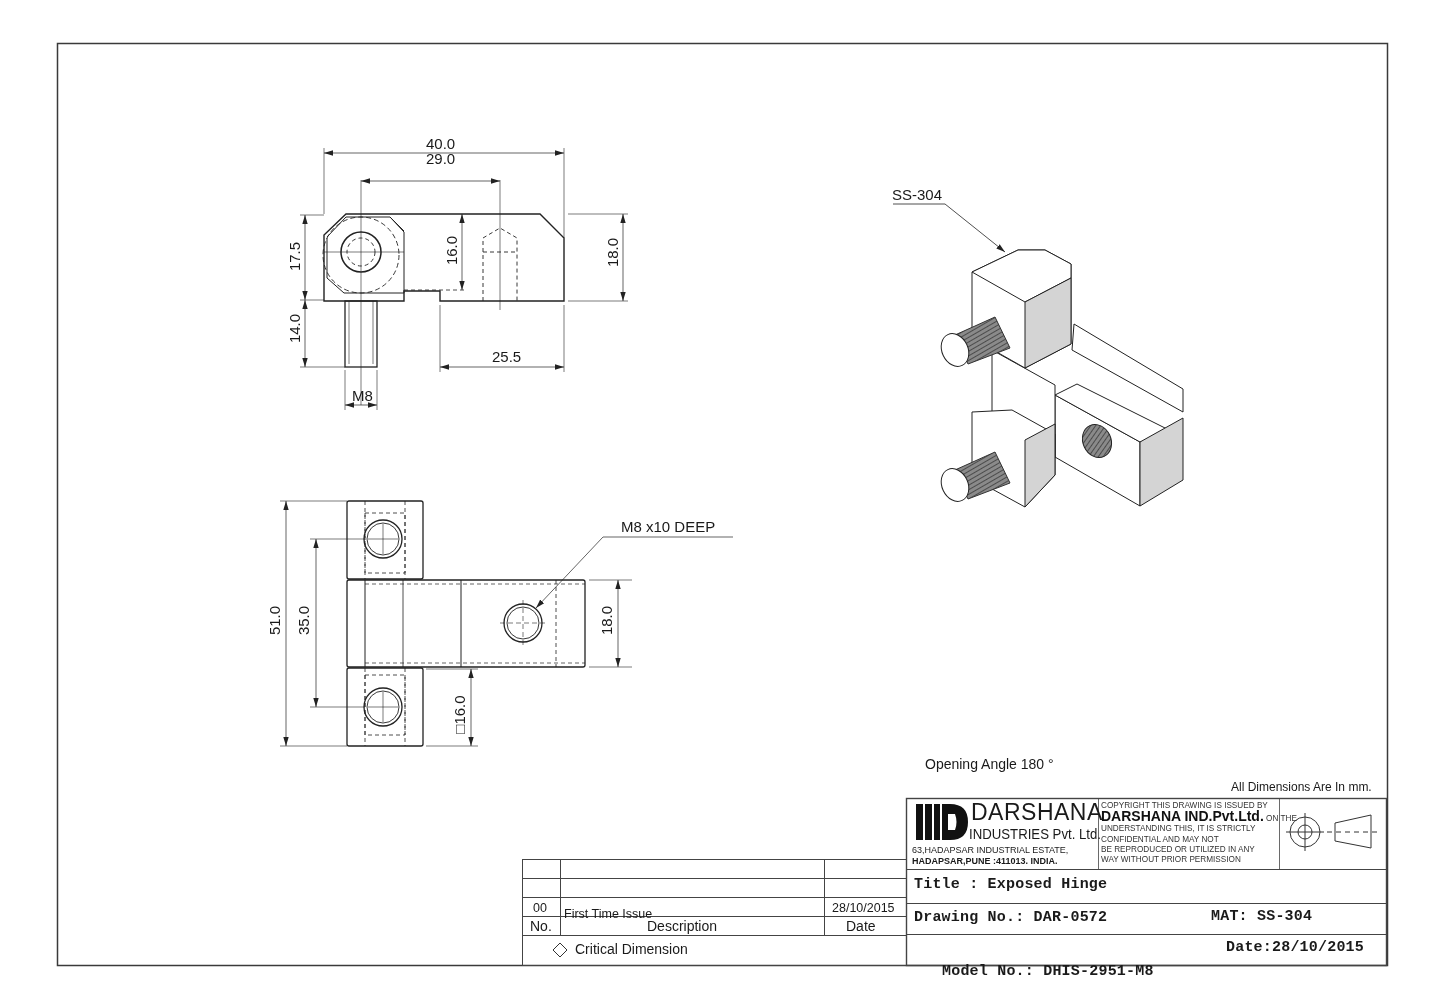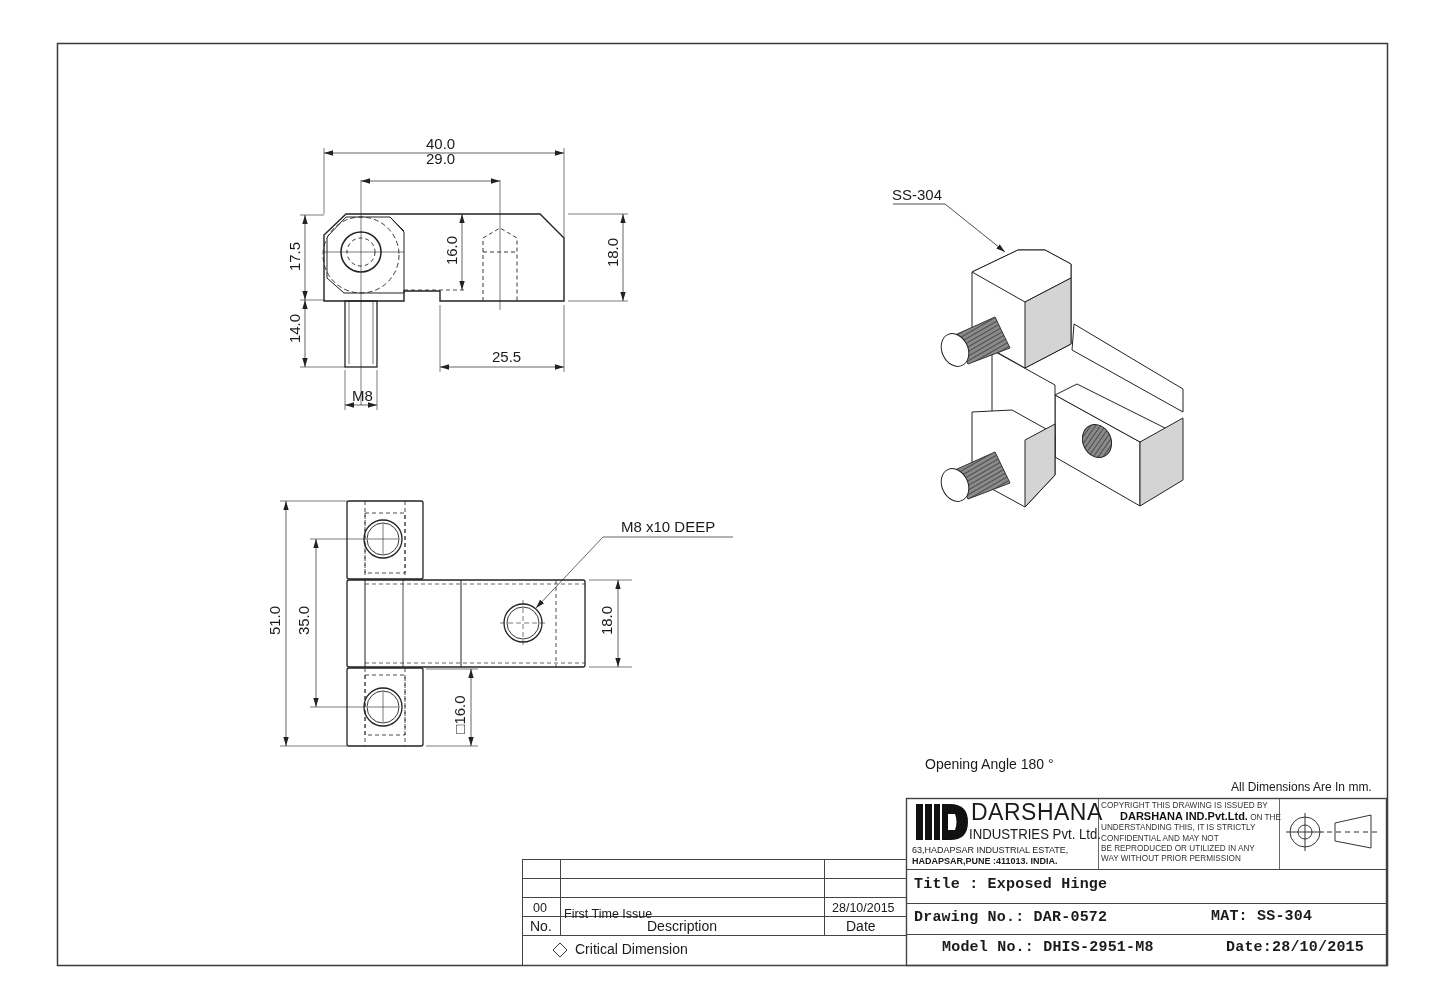--- a/index.html
+++ b/index.html
@@ -4,21 +4,21 @@
 <style>
   html, body { margin:0; padding:0; background:#ffffff; }
   body { width:1445px; height:1008px; position:relative; overflow:hidden; font-family:"Liberation Sans", sans-serif; color:#1a1a1a; }
   svg.drawing { position:absolute; left:0; top:0; }
   .t { position:absolute; white-space:nowrap; }
   .dimtext { font-size:15px; }
   .rot { transform-origin:center center; transform:rotate(-90deg); }
   .rev-cell { position:absolute; font-size:12.5px; white-space:nowrap; }
   .tb-text { position:absolute; white-space:nowrap; font-family:"Liberation Mono", monospace; font-size:15px; font-weight:bold; letter-spacing:0.2px; }
   .copy { position:absolute; left:1101px; top:801px; font-size:8.2px; line-height:10.2px; color:#333; white-space:nowrap; }
-  .copy b { color:#111; font-size:11px;padding-left:19px; }
+  .copy b { color:#111; font-size:14px; }
 </style>
 </head>
 <body>
 
 <svg class="drawing" width="1445" height="1008" viewBox="0 0 1445 1008">
   <defs>
     <marker id="arr" viewBox="0 0 10 10" refX="10" refY="5" markerWidth="9" markerHeight="9" orient="auto-start-reverse" markerUnits="userSpaceOnUse">
       <path d="M0,2 L10,5 L0,8 z" fill="#222"></path>
     </marker>
     <pattern id="thread" width="4" height="4" patternUnits="userSpaceOnUse" patternTransform="rotate(60)">
@@ -226,14 +226,14 @@
   <div><b>DARSHANA IND.Pvt.Ltd.</b><span> ON THE</span></div>
   <div>UNDERSTANDING THIS, IT IS STRICTLY</div>
   <div>CONFIDENTIAL AND MAY NOT</div>
   <div>BE REPRODUCED OR UTILIZED IN ANY</div>
   <div>WAY WITHOUT PRIOR PERMISSION</div>
 </div>
 
 <span class="tb-text" style="left:914px;top:876px;">Title : Exposed Hinge</span>
 <span class="tb-text" style="left:914px;top:909px;">Drawing No.: DAR-0572</span>
 <span class="tb-text" style="left:1211px;top:908px;">MAT: SS-304</span>
-<span class="tb-text" style="left:914px;top:939px;padding-left:28px;">Model No.: DHIS-2951-M8</span>
+<span class="tb-text" style="left:914px;top:963px;padding-left:28px;">Model No.: DHIS-2951-M8</span>
 <span class="tb-text" style="left:1211px;top:939px;margin-left:15px;">Date:28/10/2015</span>
 
 </body></html>

